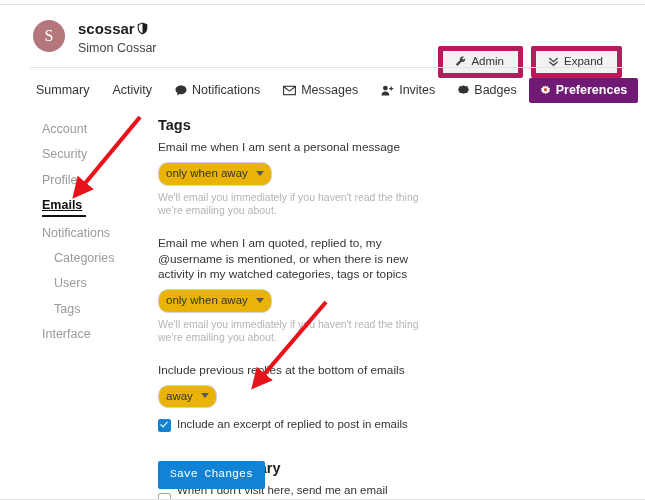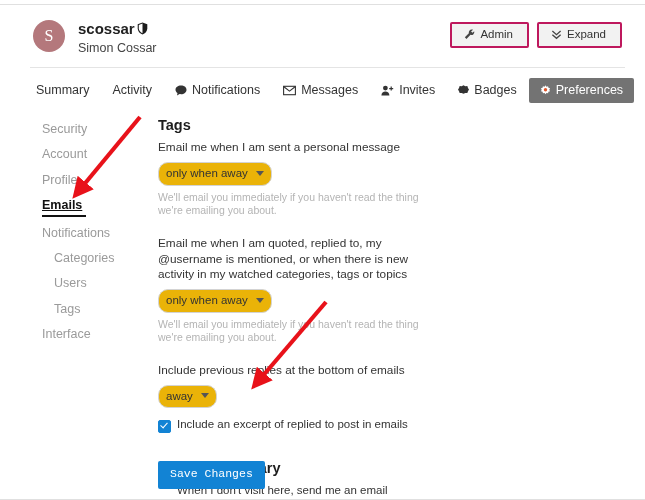--- a/index.html
+++ b/index.html
@@ -70,31 +70,32 @@
     color: #444444;
   }
   .header-actions {
     position: absolute;
     right: 3px; top: 7px;
     display: flex;
     gap: 8px;
   }
   .hbtn {
     background: #f2f2f2;
-    border: 2px solid #be185d;
+    border: 5px solid #be185d;
     color: #333333;
     font-size: 11.5px;
     padding: 4px 14px 5px 12px;
     border-radius: 2px;
     display: flex;
     align-items: center;
     gap: 5px;
     cursor: pointer;
     white-space: nowrap;
     line-height: 1.1;
+    margin-top: 24px;
   }
   .hbtn svg { display: block; }
   .divider {
     position: absolute;
     left: 30px; top: 62px;
     width: 595px;
     height: 1px;
     background: #e4e4e4;
   }
   
@@ -111,23 +112,23 @@
     gap: 5px;
     font-size: 12.5px;
     color: #333333;
     padding: 5px 11px 6px 11px;
     cursor: pointer;
     border-radius: 2px;
     white-space: nowrap;
   }
   .tab svg { display: block; }
   .tab.active {
-    background: #737373;
+    background: #701a75;
     color: #ffffff;
-    font-weight: normal;
+    font-weight: bold;
   }
   
   .sidebar {
     position: absolute;
     left: 42px; top: 112px;
     width: 110px;
   }
   .side-item {
     font-size: 12.5px;
     color: #9a9a9a;
@@ -186,21 +187,21 @@
   .caret {
     width: 0; height: 0;
     border-left: 4px solid transparent;
     border-right: 4px solid transparent;
     border-top: 5px solid #555555;
   }
   .gap-18 { height: 18px; }
   .gap-12 { height: 12px; }
   .check-row {
     display: flex;
-    align-items: flex-end;
+    align-items: center;
     gap: 6px;
     margin-top: 9px;
     cursor: pointer;
   }
   .cbox {
     width: 11px; height: 11px;
     border: 1px solid #a9a9a9;
     background: #ffffff;
     border-radius: 2px;
     flex: 0 0 auto;
@@ -345,22 +346,22 @@
         <svg width="11" height="11" viewBox="0 0 12 12">
             <path d="M6 0.3l1 1.5 1.8-.5.4 1.8 1.8.5-.9 1.6.9 1.6-1.8.5-.4 1.8-1.8-.5-1 1.5-1-1.5-1.8.5-.4-1.8-1.8-.5.9-1.6-.9-1.6 1.8-.5.4-1.8 1.8.5z" fill="#ffffff"></path>
             <circle cx="6" cy="5.2" r="1.8" fill="#e2562a"></circle>
           </svg>
       </span>
       <span>Preferences</span>
     </div>
   </div>
 
   <div class="sidebar">
+    <div class="side-item"><span>Account</span></div>
     <div class="side-item"><span>Security</span></div>
-    <div class="side-item"><span>Account</span></div>
     <div class="side-item"><span>Profile</span></div>
     <div style="padding:5px 0 4px 0;"><span class="side-item active" style="padding:0 4px 2px 0;text-decoration:underline;">Emails</span></div>
     <div class="side-item"><span>Notifications</span></div>
     <div class="side-item indent"><span>Categories</span></div>
     <div class="side-item indent"><span>Users</span></div>
     <div class="side-item indent"><span>Tags</span></div>
     <div class="side-item"><span>Interface</span></div>
   </div>
 
   <div class="main">

